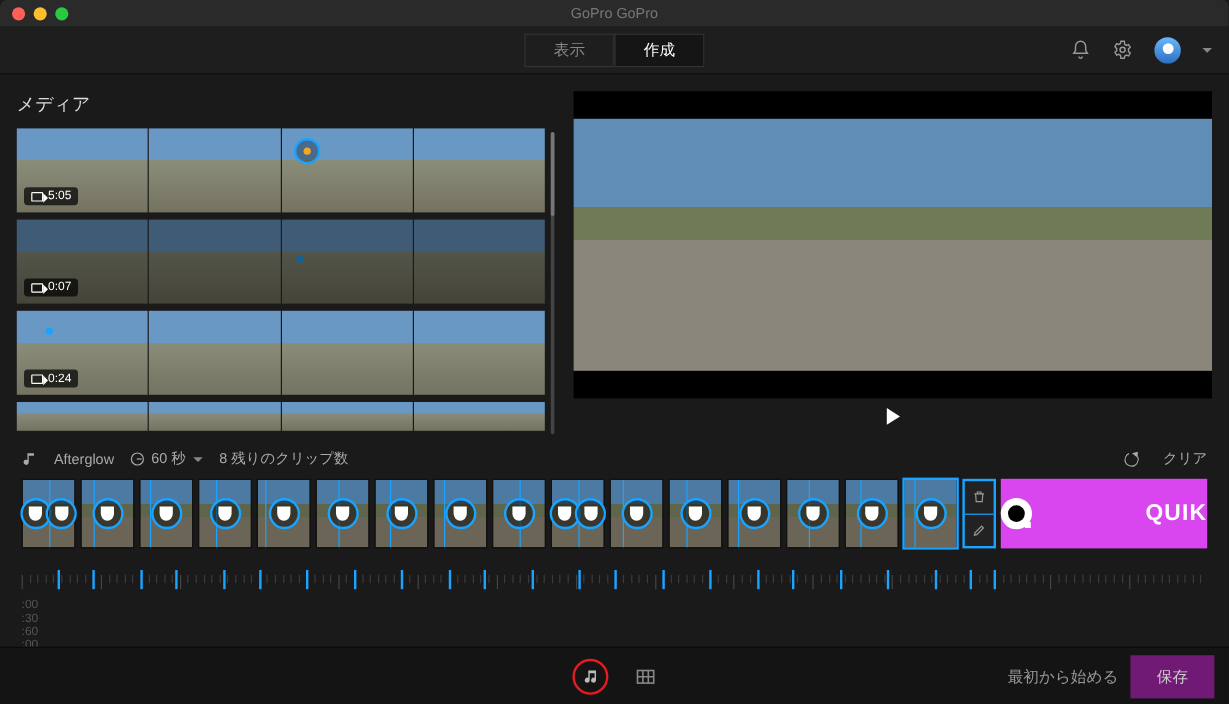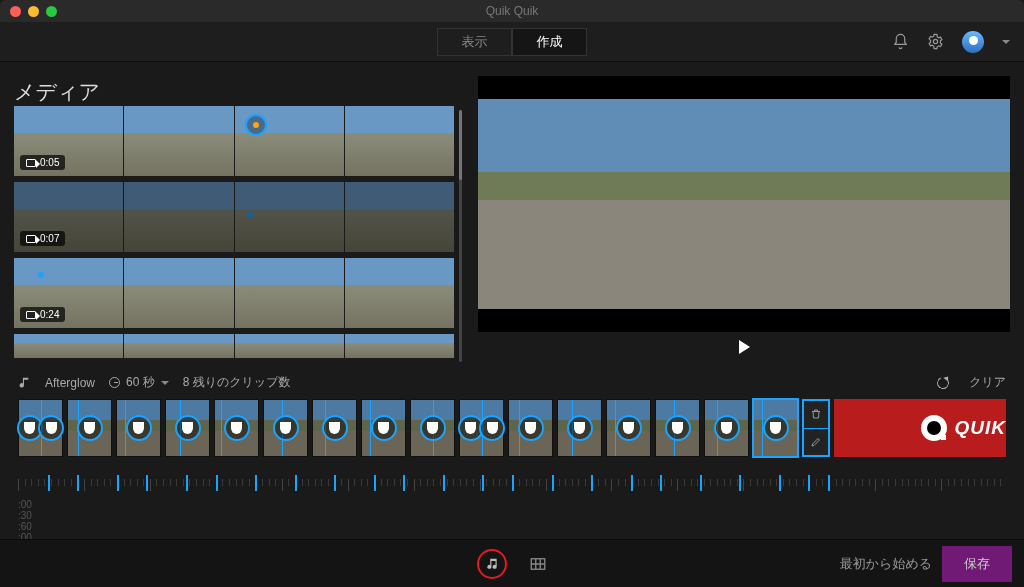--- a/index.html
+++ b/index.html
@@ -68,21 +68,21 @@
   .chev { width:0;height:0;border-left:4px solid transparent;border-right:4px solid transparent;border-top:4px solid #888; }
 
   
   .upper {
     display: flex;
     padding: 16px 14px 0 14px;
     gap: 24px;
     height: 300px;
   }
   .media-pane { width: 440px; position:relative; }
-  .media-title { color: #ddd; font-size: 21px; }
+  .media-title { color: #ddd; font-size: 15px; margin-bottom: 10px; }
   .media-rows { display:flex; flex-direction:column; gap:6px; }
   .media-row { position:relative; display:flex; gap:1px; height:70px; }
   .thumb {
     flex:1; background:linear-gradient(180deg,#6a98c4 38%,#8a8d7a 38%,#757260 100%);
     position:relative;
   }
   .thumb.dark { filter:brightness(0.6);}
   .marker {
     position:absolute; width:22px; height:22px; border-radius:50%;
     border:2px solid #1aa3ff; background:rgba(0,0,0,.3);
@@ -155,23 +155,23 @@
   .badge{width:11px;height:12px;background:#fff;border-radius:0 0 50% 50%;}
   .cut{position:absolute;top:0;bottom:0;width:1px;background:#1aa3ff;}
   .clip.sel{outline:2px solid #1aa3ff;outline-offset:-1px;}
   .tool-col{
     width:28px; flex:0 0 28px; display:flex;flex-direction:column;
     border:2px solid #1aa3ff; background:#222;
   }
   .tool-col div{flex:1;display:flex;align-items:center;justify-content:center;color:#888;}
   .tool-col .sep{border-top:1px solid #1aa3ff;}
   .quik-end{
-    flex:1; min-width:120px; background:#b91c1c;
-    display:flex;align-items:center;justify-content:flex-end;gap:8px;
-    color:#fff;font-weight:900;font-size:19px;letter-spacing:1px;font-style:italic;
+    flex:1; min-width:120px; background:#d946ef;
+    display:flex;align-items:center;justify-content:space-between;gap:8px;
+    color:#fff;font-weight:900;font-size:19px;letter-spacing:1px;
   }
   .quik-q{
     width:26px;height:26px;border-radius:50%;background:#fff;position:relative;
   }
   .quik-q::after{content:'';position:absolute;width:14px;height:14px;border-radius:50%;background:#000;top:6px;left:6px;}
   .quik-q::before{content:'';position:absolute;width:5px;height:5px;background:#fff;bottom:1px;right:1px;}
 
   
   .ruler{ margin-top:18px; height:40px; position:relative; padding:0 0;}
   .ticks{position:absolute;left:0;right:0;top:0;height:18px;display:flex;}
@@ -203,21 +203,21 @@
 </style>
 </head>
 <body>
 
 <div class="titlebar">
   <div class="traffic">
     <div class="dot red"></div>
     <div class="dot yellow"></div>
     <div class="dot green"></div>
   </div>
-  <div class="wtitle">Quik Quik</div>
+  <div class="wtitle">GoPro GoPro</div>
 </div>
 
 <div class="header">
   <div class="tabs">
     <div class="tab">表示</div>
     <div class="tab active">作成</div>
   </div>
   <div class="header-right">
     <span class="icon-btn">
       <svg width="17" height="17" viewBox="0 0 24 24" fill="none" stroke="#999" stroke-width="1.7">
@@ -245,21 +245,21 @@
         <div class="thumb"></div>
           <div class="thumb"></div>
         <div class="thumb" style="position:relative;">
           <div class="marker" style="top:8px;left:10px;">
               <span class="c" style="background:#f5a623;"></span>
             </div>
         </div>
         <div class="thumb"></div>
         <div class="dur-badge">
           <span class="camglyph"></span>
-          <span>0:05</span>
+          <span>5:05</span>
         </div>
       </div>
 
       <div class="media-row">
         <div class="thumb dark"></div>
           <div class="thumb dark"></div>
         <div class="thumb dark" style="position:relative;">
           <div class="marker" style="top:30px;left:12px;border-width:0;width:6px;height:6px;background:#1aa3ff;"></div>
         </div>
         <div class="thumb dark"></div>

